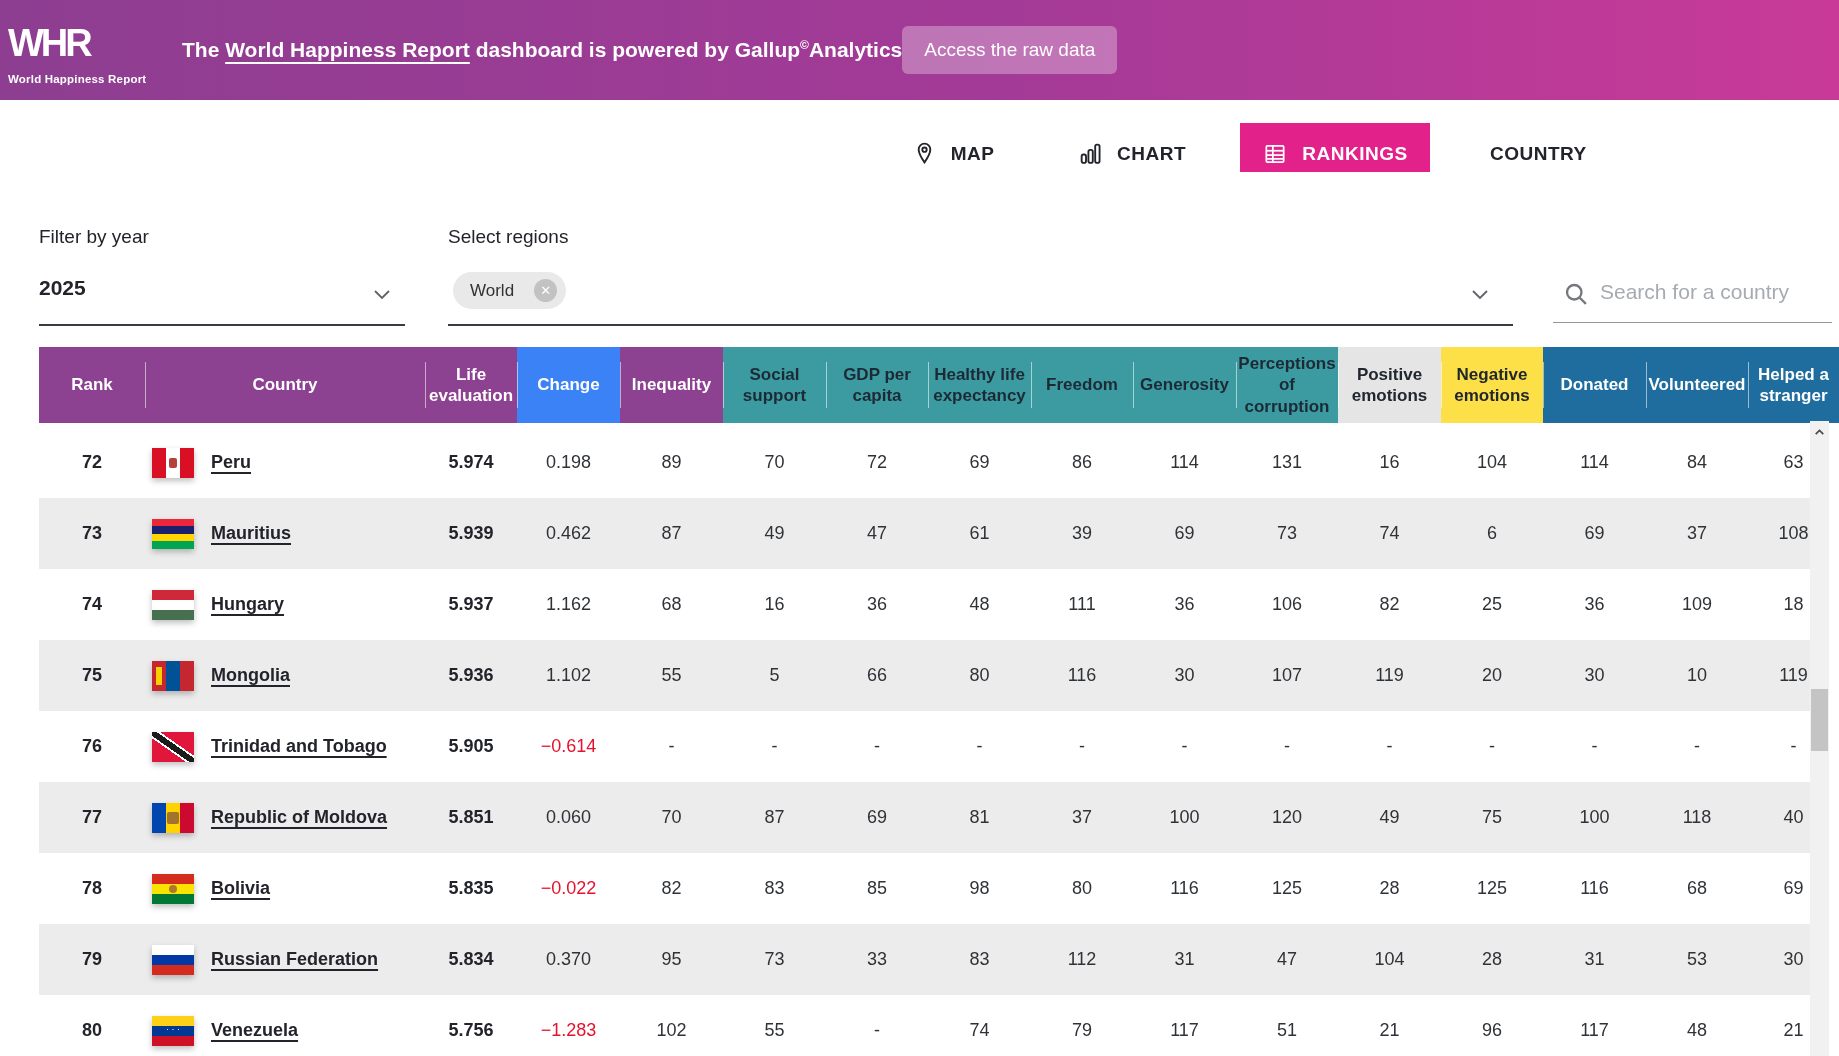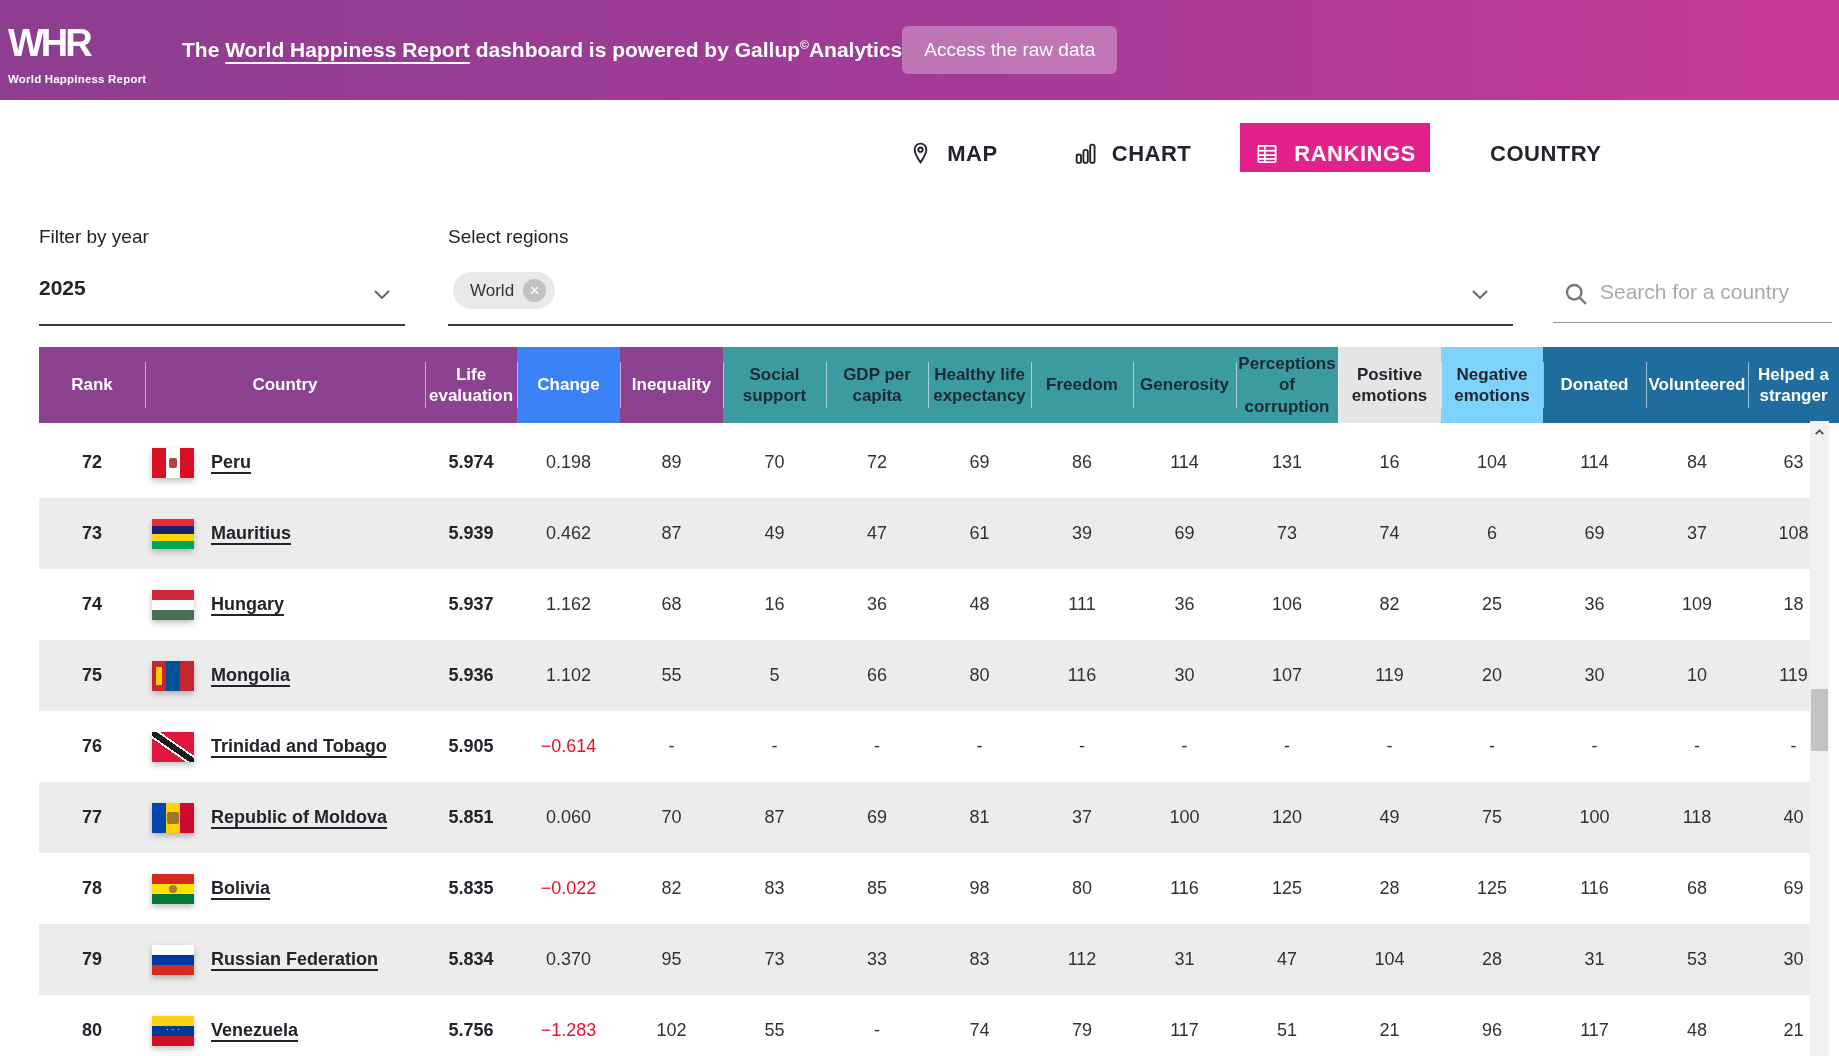--- a/index.html
+++ b/index.html
@@ -16,41 +16,41 @@
   .logo-label { font-size:11.5px; font-weight:700; letter-spacing:.2px; margin-top:2px; }
   .headline { color:#fff; font-size:21px; font-weight:700; margin-left:24px; white-space:nowrap; }
   .headline a { color:#fff; text-decoration:underline; text-underline-offset:5px; text-decoration-thickness:2px; cursor:pointer; }
   .headline sup { font-size:12px; font-weight:700; }
   .raw-btn { background:rgba(255,255,255,.3); color:#fff; border:none;
     font-family:inherit; font-size:19px; font-weight:500; padding:13px 22px; border-radius:6px; cursor:pointer; }
 
   
   .navbar { position:absolute; left:0; top:100px; width:1839px; height:84px; background:#fff; }
   .tab { position:absolute; bottom:0; height:58px; display:flex; align-items:center; justify-content:center;
-    gap:14px; font-size:22px; font-weight:700; letter-spacing:.5px; color:#23242b; cursor:pointer; }
+    gap:14px; font-size:19px; font-weight:700; letter-spacing:.5px; color:#23242b; cursor:pointer; }
   .tab svg { display:block; }
   .tab-map { left:880px; width:146px; border-bottom:3px solid #23242b; }
   .tab-chart { left:1047px; width:170px; border-bottom:3px solid #23242b; }
   .tab-rankings { left:1240px; width:190px; height:61px; background:var(--accent,#e3218b); color:#fff; }
   .tab-country { left:1466px; width:373px; justify-content:flex-start; padding-left:24px; border-bottom:2px solid #b03894; }
 
   
   .filters { position:absolute; left:0; top:172px; width:1839px; height:163px; background:#fff; }
   .filter-label { position:absolute; font-size:19px; color:#23242b; }
   .year-label { left:39px; top:54px; }
   .regions-label { left:448px; top:54px; }
   .year-value { position:absolute; left:39px; top:104px; font-size:21px; font-weight:700; cursor:pointer; }
   .chev { position:absolute; color:#5f6368; cursor:pointer; }
   .chev-year { left:370px; top:110px; }
   .chev-regions { left:1468px; top:110px; }
   .underline-dark { position:absolute; height:2px; background:#3a3b40; }
   .u-year { left:39px; top:152px; width:366px; }
   .u-regions { left:448px; top:152px; width:1065px; }
   .chip { position:absolute; left:453px; top:100px; height:37px; background:#e9e9e9; border-radius:19px;
-    display:flex; align-items:center; gap:9px; padding:0 9px 0 17px; font-size:17px; color:#333; }
+    display:flex; align-items:center; gap:20px; padding:0 9px 0 17px; font-size:17px; color:#333; }
   .chip-x { width:23px; height:23px; border-radius:50%; background:#c2c2c2; color:#fff; font-size:13px;
     display:flex; align-items:center; justify-content:center; border:none; cursor:pointer; font-family:inherit; }
   .search-icon { position:absolute; left:1562px; top:108px; }
   .search-input { position:absolute; left:1600px; top:100px; width:226px; height:40px; border:none; outline:none;
     font-family:inherit; font-size:21px; color:#3a3b40; background:transparent; }
   .search-input::placeholder { color:#a6abb1; }
   .u-search { position:absolute; left:1553px; top:150px; width:279px; height:1px; background:#8f969c; }
 
   
   .rtable { position:absolute; left:39px; top:347px; width:1800px; }
@@ -181,21 +181,21 @@
         <div class="hcell sep" style="background: rgb(140, 65, 145); color: rgb(255, 255, 255);">Life evaluation</div>
         <div class="hcell sep" style="background: #3b82f6; color: rgb(255, 255, 255);">Change</div>
         <div class="hcell sep" style="background: rgb(140, 65, 145); color: rgb(255, 255, 255);">Inequality</div>
         <div class="hcell sep" style="background: rgb(59, 155, 161); color: rgb(29, 42, 54);">Social support</div>
         <div class="hcell sep" style="background: rgb(59, 155, 161); color: rgb(29, 42, 54);">GDP per capita</div>
         <div class="hcell sep" style="background: rgb(59, 155, 161); color: rgb(29, 42, 54);">Healthy life expectancy</div>
         <div class="hcell sep" style="background: rgb(59, 155, 161); color: rgb(29, 42, 54);">Freedom</div>
         <div class="hcell sep" style="background: rgb(59, 155, 161); color: rgb(29, 42, 54);">Generosity</div>
         <div class="hcell sep" style="background: rgb(59, 155, 161); color: rgb(29, 42, 54);">Perceptions of corruption</div>
         <div class="hcell sep" style="background: #e5e5e5; color: rgb(32, 39, 46);">Positive emotions</div>
-        <div class="hcell sep" style="background: #7dd3fc; color: rgb(32, 39, 46);">Negative emotions</div>
+        <div class="hcell sep" style="background: #fde047; color: rgb(32, 39, 46);">Negative emotions</div>
         <div class="hcell sep" style="background: rgb(30, 109, 158); color: rgb(255, 255, 255);">Donated</div>
         <div class="hcell sep" style="background: rgb(30, 109, 158); color: rgb(255, 255, 255);">Volunteered</div>
         <div class="hcell sep" style="background: rgb(30, 109, 158); color: rgb(255, 255, 255);">Helped a stranger</div>
       </div>
     <div class="tbody">
         <div class="row grid">
           <div class="cell rank">72</div>
           <div class="cell country">
             <span class="flag flag-peru"></span>
             <a>Peru</a>

